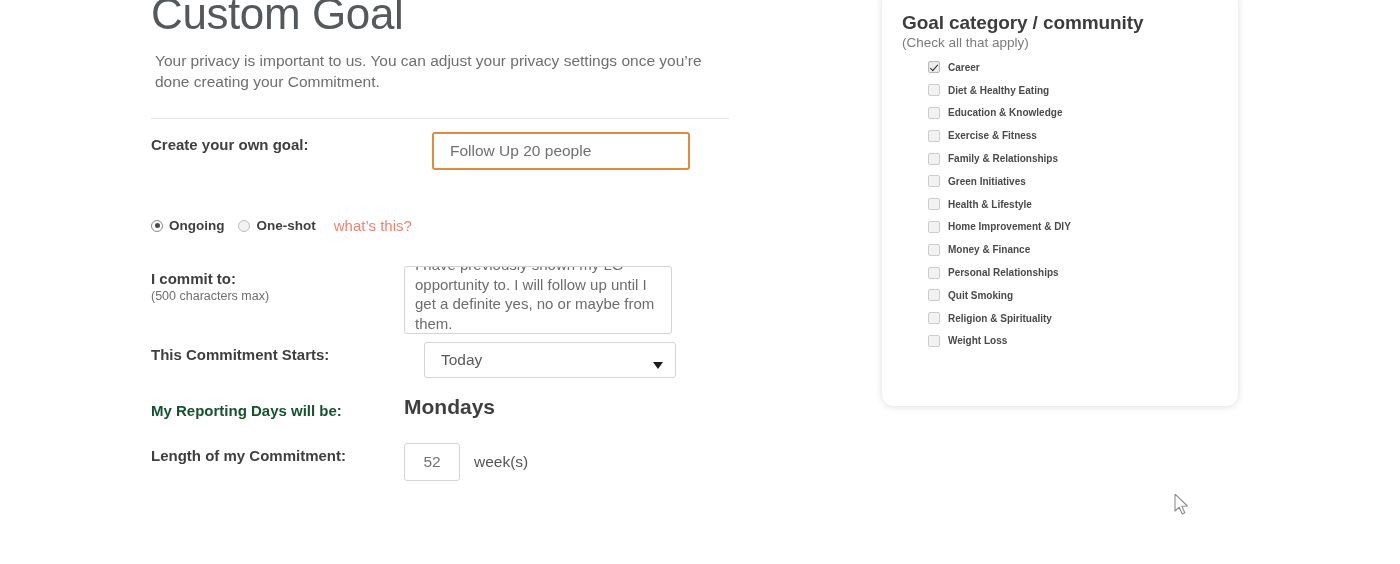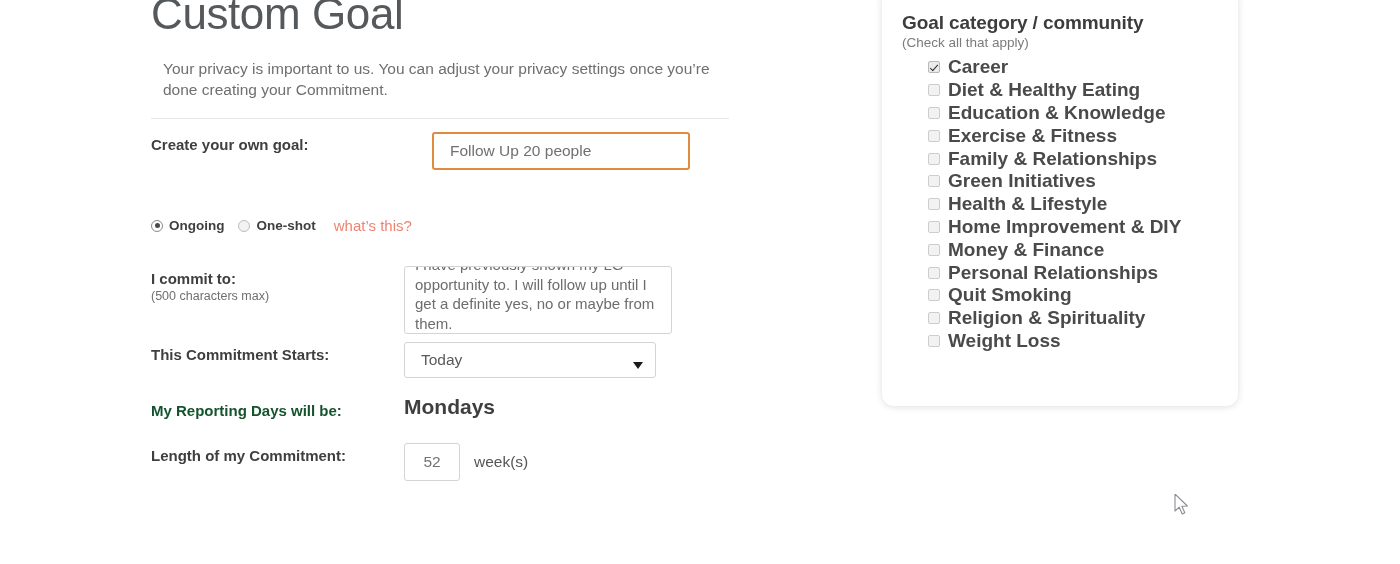--- a/index.html
+++ b/index.html
@@ -34,21 +34,21 @@
     padding-top: 0px;
     position: relative;
     top: -8px;
   }
 
   .intro-text {
     font-size: 15.5px;
     color: #6f6f6f;
     line-height: 1.33;
     width: 580px;
-    margin: 12px;
+    margin: 4px;
     position: relative;
     top: 3px;
   }
 
   .divider {
     position: absolute;
     left: 0px;
     top: 118px;
     width: 578px;
     height: 1px;
@@ -164,21 +164,21 @@
     left: 10px;
     top: -12px;
     width: 252px;
     font-size: 15px;
     line-height: 19.6px;
     color: #6d6d6d;
     white-space: pre-wrap;
   }
 
   
-  .row-starts { top: 342px; }
+  .row-starts { top: 342px; gap: 20px; }
   .select-box {
     width: 252px;
     height: 36px;
     box-sizing: border-box;
     border: 1px solid #d4d4d4;
     border-radius: 3px;
     background: #fff;
     display: flex;
     align-items: flex-end;
     padding: 0 12px 8px 16px;
@@ -285,21 +285,21 @@
     position: absolute;
     left: 3.3px;
     top: 0.6px;
     width: 3.4px;
     height: 7px;
     border: solid #2f2f2f;
     border-width: 0 1.8px 1.8px 0;
     transform: rotate(42deg);
   }
   .cat-label {
-    font-size: 19px;
+    font-size: 10px;
     font-weight: bold;
     color: #4a4a4a;
     white-space: nowrap;
   }
 
   
   .cursor {
     position: absolute;
     left: 1174px;
     top: 494px;

